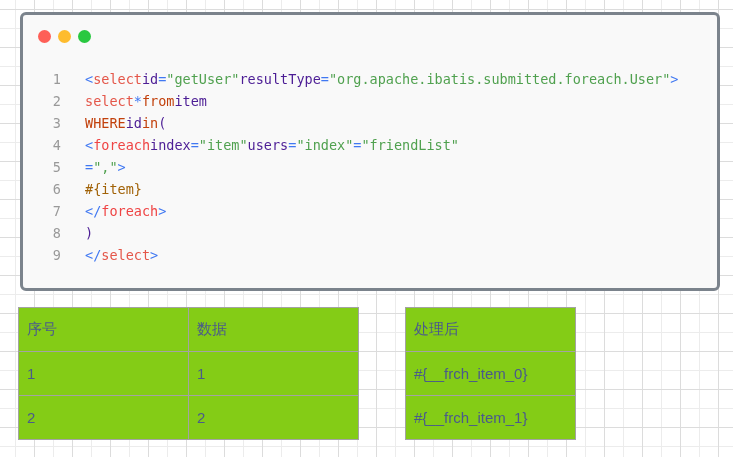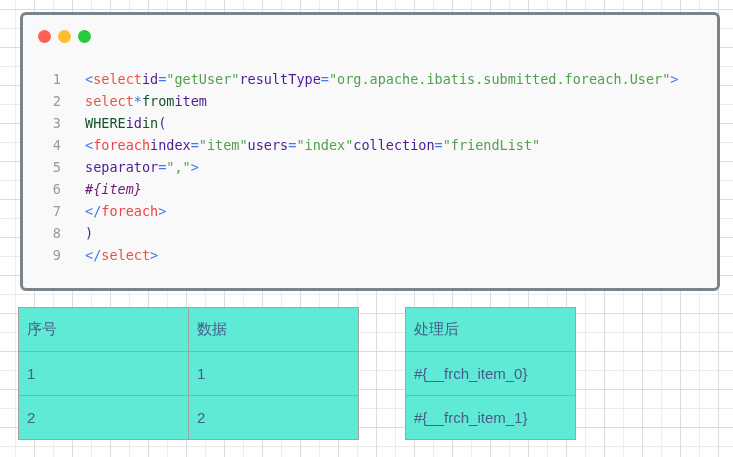--- a/index.html
+++ b/index.html
@@ -32,25 +32,25 @@
     font-family: "DejaVu Sans Mono", "Liberation Mono", monospace;
     font-size: 13.5px; line-height: 22px; color: #383a42;
   }
   .line { display: flex; white-space: pre; height: 22px; }
   .ln { width: 38px; text-align: right; color: #999999; padding-right: 24px; }
   .tag { color: #e45649; }
   .punc { color: #4078f2; }
   .attr { color: #4c1d95; }
   .str { color: #50a14f; }
   .kw { color: #e45649; }
-  .kw2 { color: #14532d; }
-  .cmt { color: #701a75; font-style: italic; }
+  .kw2 { color: #c2410c; }
+  .cmt { color: #a16207; }
   .tagp { color: #ef4444; }
 
-  table.t { position: absolute; border-collapse: collapse; background: #5eead4; padding-left: 36px; }
+  table.t { position: absolute; border-collapse: collapse; background: #84cc16; padding-left: 36px; }
   table.t td {
     border: 1px solid #a3a3a3; height: 44px; padding: 0 0 0 8px;
     font-size: 15px; color: #4a5a8c; vertical-align: middle; box-sizing: border-box;
   }
   #table1 { left: 18px; top: 307px; }
   #table1 td { width: 170px; }
   #table2 { left: 405px; top: 307px; }
   #table2 td { width: 170px; }
 </style>
 </head>
@@ -66,24 +66,24 @@
     <div class="line">
       <span class="ln">1</span><span class="punc">&lt;</span><span class="tag">select</span> <span class="attr">id</span><span class="punc">=</span><span class="str">"getUser"</span> <span class="attr">resultType</span><span class="punc">=</span><span class="str">"org.apache.ibatis.submitted.foreach.User"</span><span class="punc">&gt;</span>
     </div>
     <div class="line">
       <span class="ln">2</span>    <span class="kw">select</span> <span class="punc">*</span> <span class="kw2">from</span> <span class="attr">item</span>
     </div>
     <div class="line">
       <span class="ln">3</span>    <span class="kw2">WHERE</span> <span class="attr">id</span> <span class="kw2">in</span> <span class="attr">(</span>
     </div>
     <div class="line">
-      <span class="ln">4</span>    <span class="punc">&lt;</span><span class="tagp">foreach</span> <span class="attr">index</span><span class="punc">=</span><span class="str">"item"</span> <span class="attr">users</span><span class="punc">=</span><span class="str">"index"</span> <span class="attr">collection</span><span class="punc">=</span><span class="str">"friendList"</span>
+      <span class="ln">4</span>    <span class="punc">&lt;</span><span class="tagp">foreach</span> <span class="attr">index</span><span class="punc">=</span><span class="str">"item"</span> <span class="attr">users</span><span class="punc">=</span><span class="str">"index"</span> <span class="punc">=</span><span class="str">"friendList"</span>
     </div>
     <div class="line">
-      <span class="ln">5</span>             <span class="attr">separator</span><span class="punc">=</span><span class="str">","</span> <span class="punc">&gt;</span>
+      <span class="ln">5</span>             <span class="punc">=</span><span class="str">","</span> <span class="punc">&gt;</span>
     </div>
     <div class="line">
       <span class="ln">6</span>        <span class="cmt">#{item}</span>
     </div>
     <div class="line">
       <span class="ln">7</span>    <span class="punc">&lt;/</span><span class="tagp">foreach</span><span class="punc">&gt;</span>
     </div>
     <div class="line">
       <span class="ln">8</span>    <span class="attr">)</span>
     </div>

